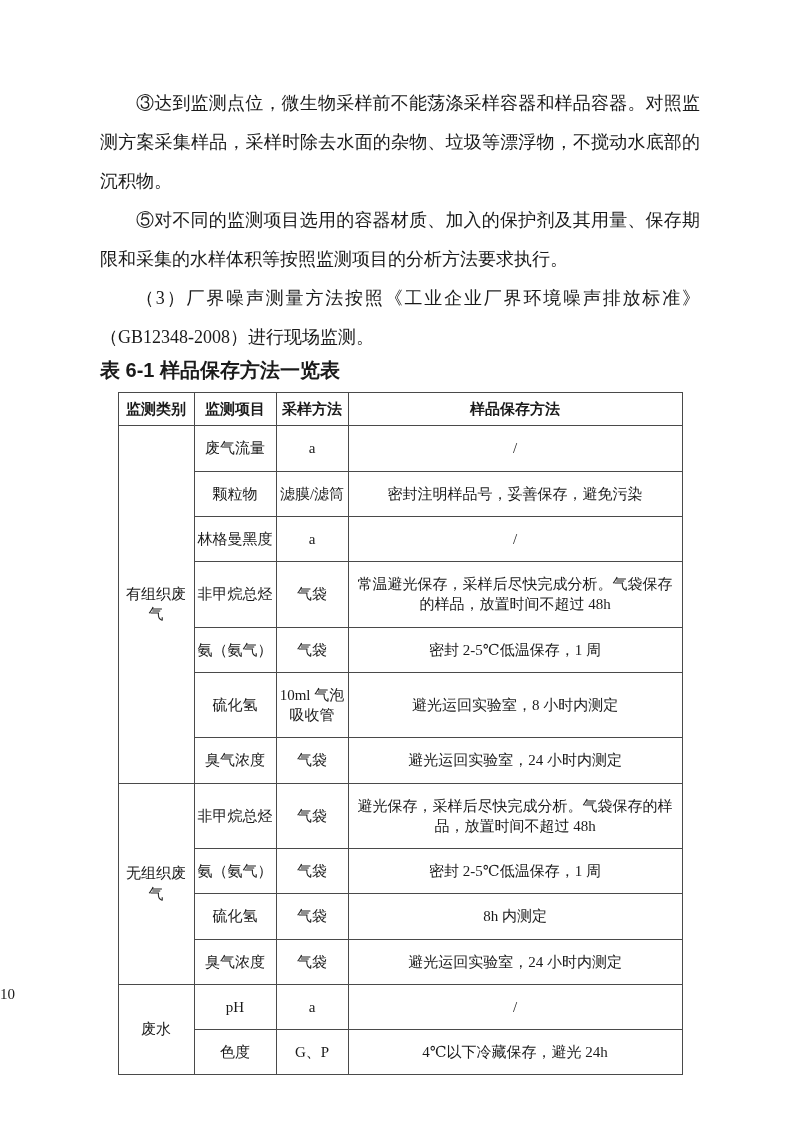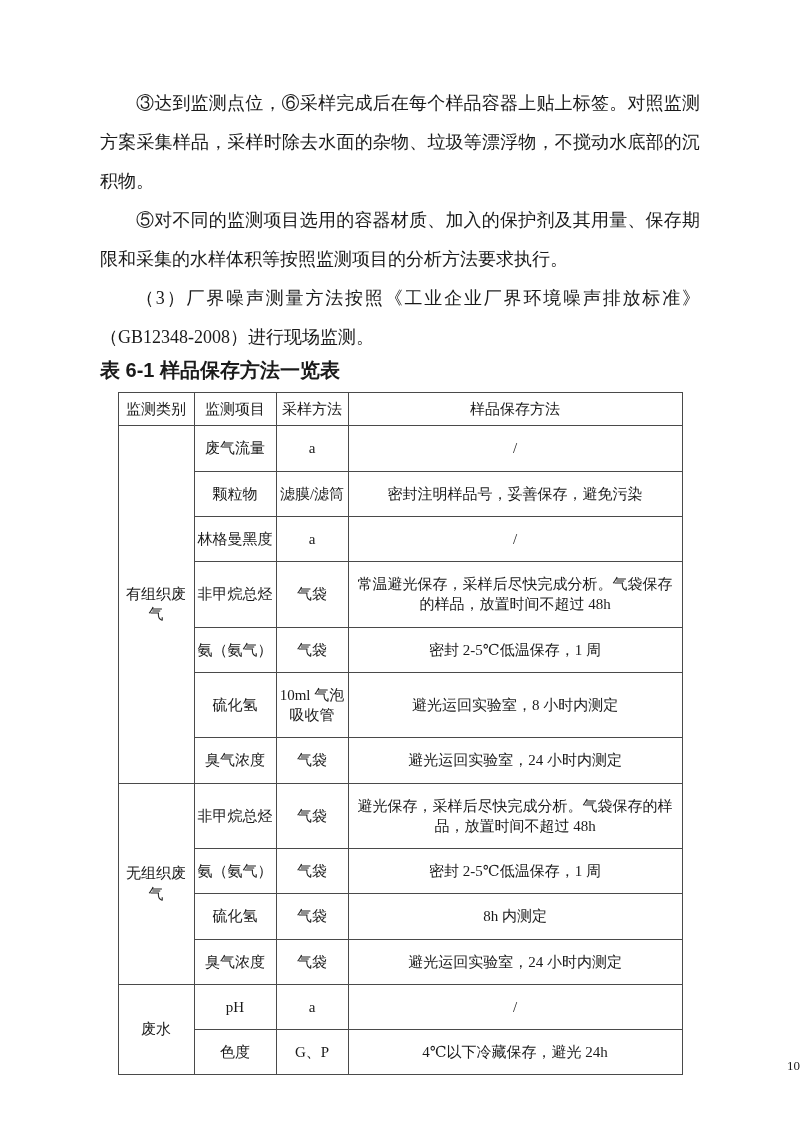--- a/index.html
+++ b/index.html
@@ -48,37 +48,37 @@
     border: 1px solid #4a4a4a;
     text-align: center;
     vertical-align: middle;
     font-size: 15px;
     line-height: 1.35;
     padding: 12px 3px;
     word-break: break-all;
   }
   table.sample-table th {
     font-family: "Liberation Sans", "DejaVu Sans", sans-serif;
-    font-weight: normal;
+    font-weight: bold;
     padding: 6px 3px;
   }
   .page-number {
     position: absolute;
     left: 0; right: 0;
-    top: 1058px;
-    text-align: right;
-    font-size: 13px;
+    top: 986px;
+    text-align: left;
+    font-size: 15px;
   }
 </style>
 </head>
 <body>
 
 <div class="content">
 
-  <p class="para">③达到监测点位，⑥采样完成后在每个样品容器上贴上标签。对照监测方案采集样品，采样时除去水面的杂物、垃圾等漂浮物，不搅动水底部的沉积物。</p>
+  <p class="para">③达到监测点位，微生物采样前不能荡涤采样容器和样品容器。对照监测方案采集样品，采样时除去水面的杂物、垃圾等漂浮物，不搅动水底部的沉积物。</p>
   <p class="para">⑤对不同的监测项目选用的容器材质、加入的保护剂及其用量、保存期限和采集的水样体积等按照监测项目的分析方法要求执行。</p>
   <p class="para">（3）厂界噪声测量方法按照《工业企业厂界环境噪声排放标准》（GB12348-2008）进行现场监测。</p>
 
 
   <div class="table-caption">表 6-1  样品保存方法一览表</div>
 
   <table class="sample-table">
     <colgroup>
       <col style="width:76px">
       <col style="width:82px">

